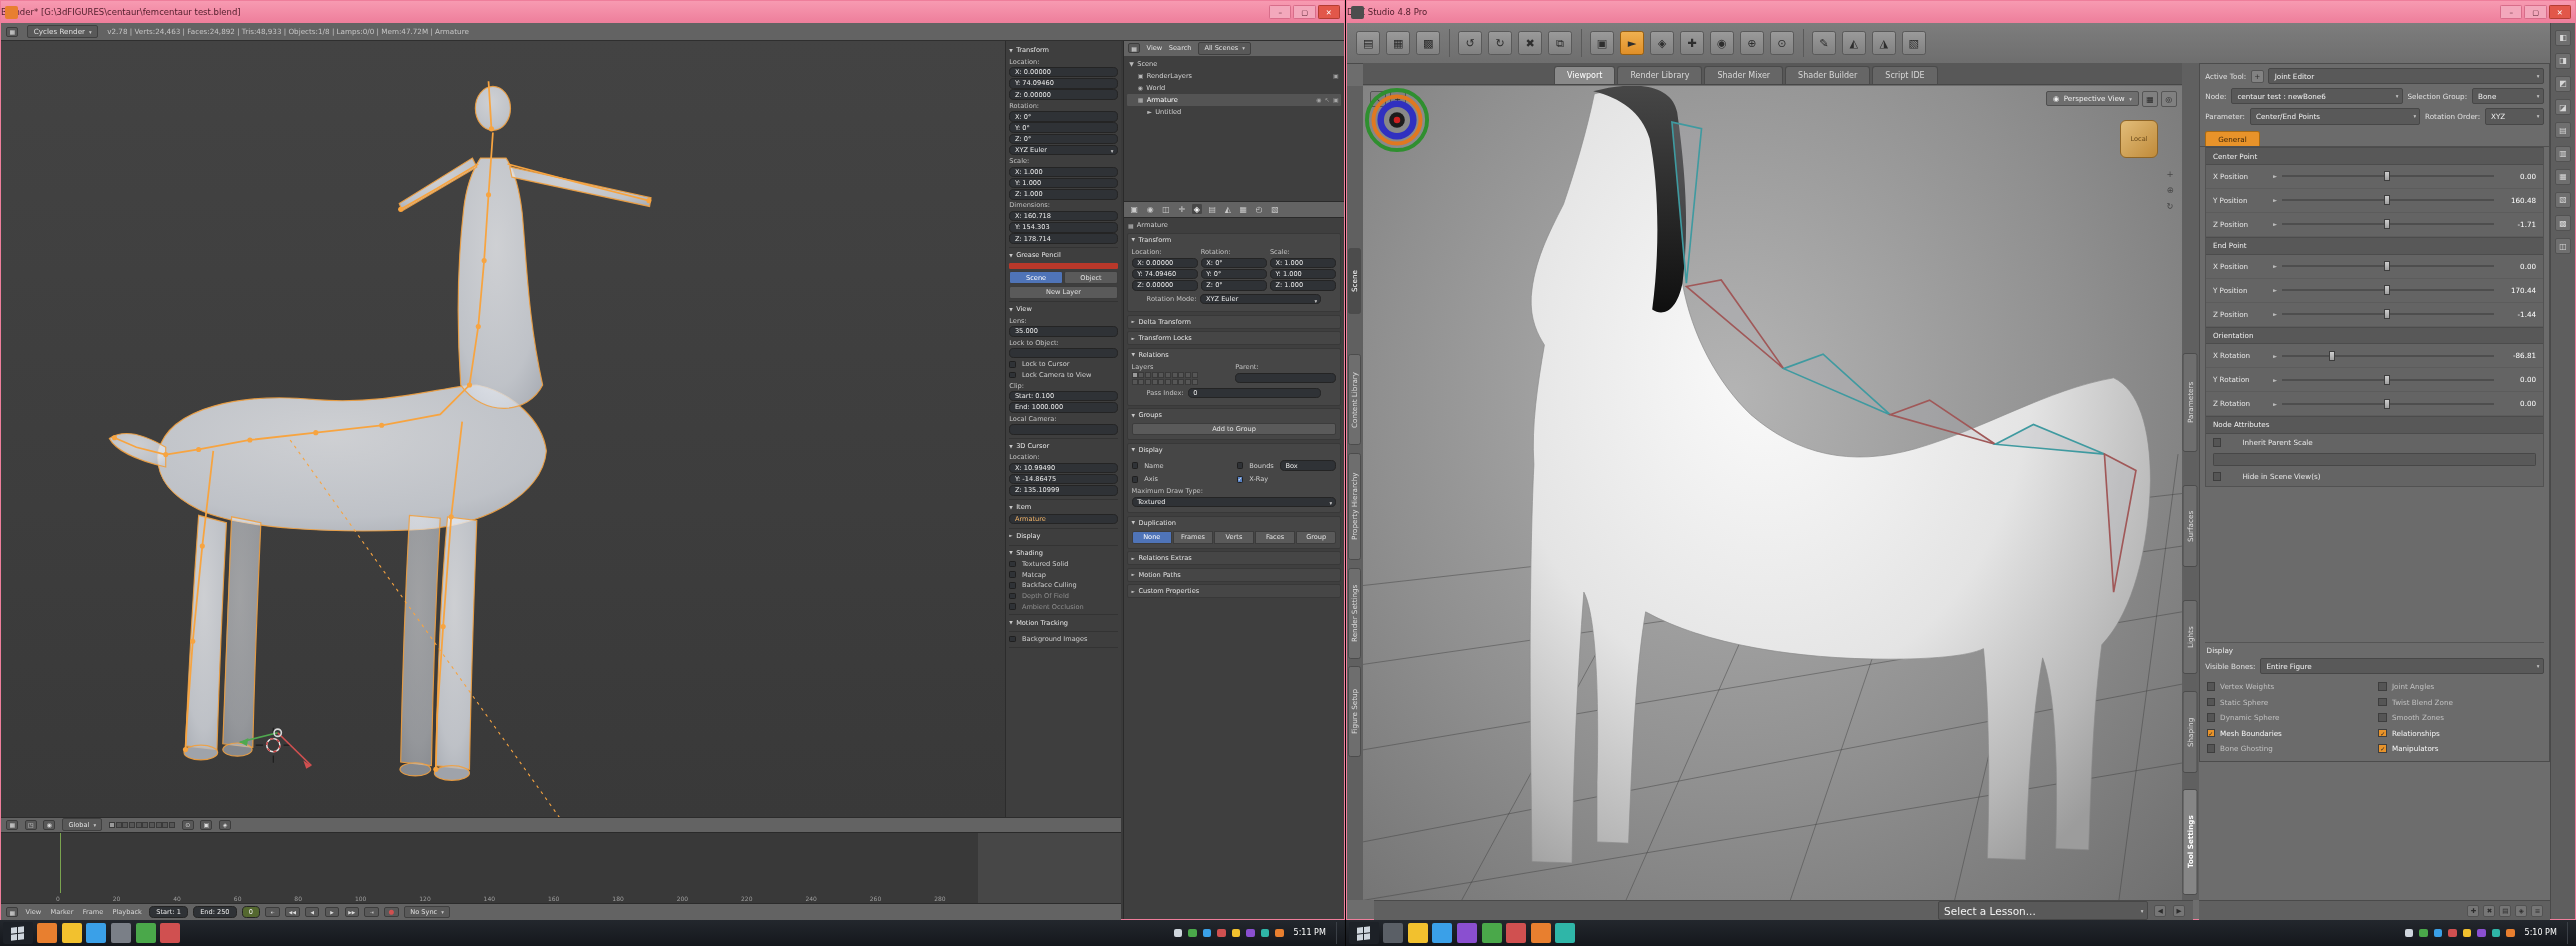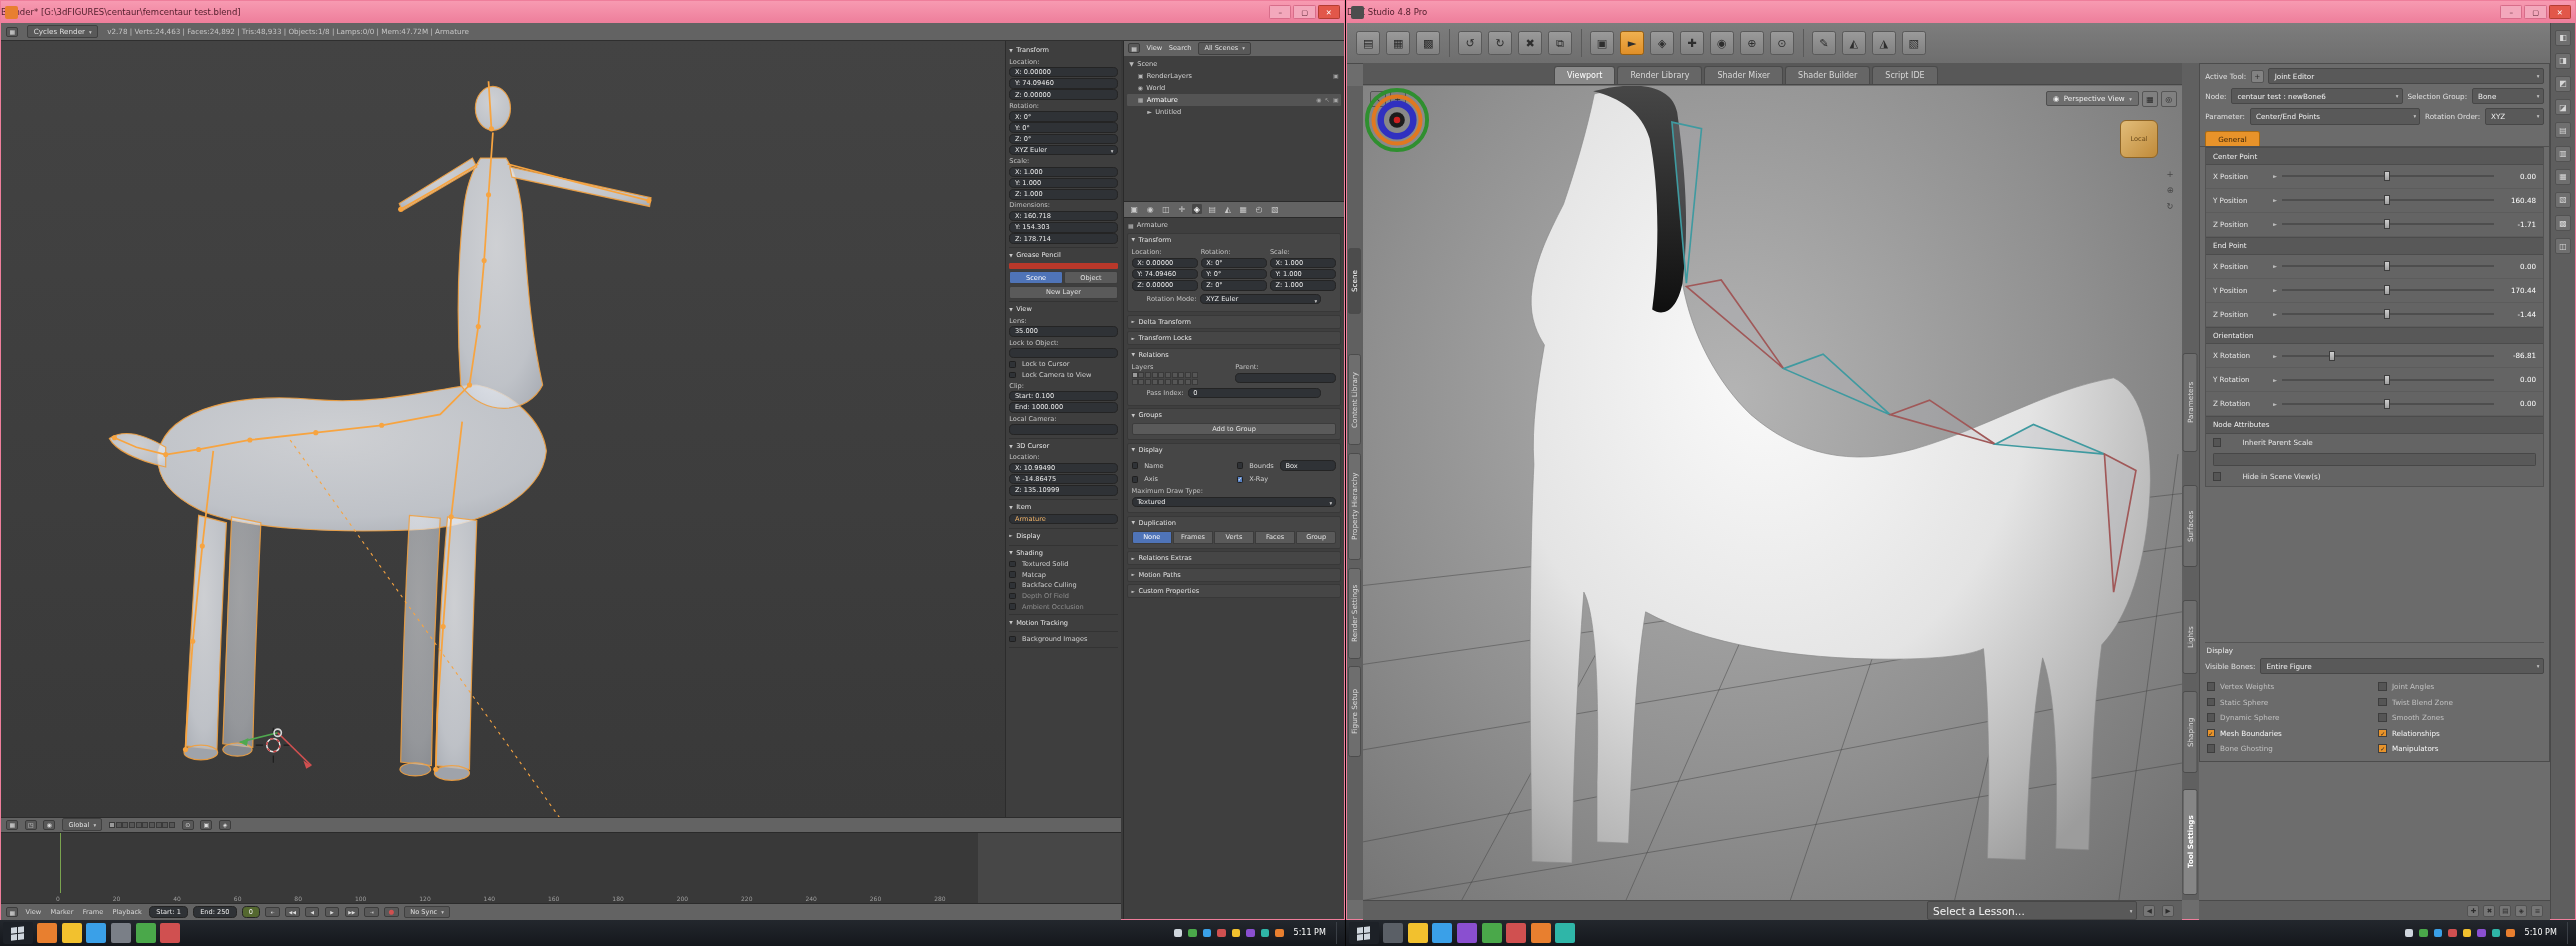--- a/index.html
+++ b/index.html
@@ -116,21 +116,21 @@
   .dchk-row{display:flex;align-items:flex-start;gap:21px;padding:4.6px 6.6px}
   .dchk{width:8.5px;height:8.5px;background:#555;border:0.7px solid #3e3e3e;display:flex;align-items:center;justify-content:center;font-size:6px;color:#222;flex:none}
   .dchk.on{background:#e8932a}
   .dp-field{margin:1.3px 6.6px;height:13px;background:#595959;border:0.7px solid #474747;border-radius:1.3px}
   .dp-display{position:absolute;left:5.3px;right:5.3px;bottom:5.3px}
   .disp-title{padding:3.3px 1.3px;border-top:0.7px solid #555;color:#f0f0f0}
   .dgrid{display:grid;grid-template-columns:1fr 1fr;gap:1.3px 5.3px;margin-top:2.6px}
   .dchk-cell{display:flex;align-items:center;gap:5px;padding:2.6px 1.3px}
   .dchk-cell .off-lbl{color:#c2c2c2}
   .dchk-cell .on-lbl{color:#f7f7f7}
-  .d-lesson{position:absolute;top:899px;left:16px;width:819px;height:20px;background:#606060;border-top:0.7px solid #4a4a4a;display:flex;align-items:center;gap:6.6px;padding:0 8px}
+  .d-lesson{position:absolute;top:899px;left:27px;width:819px;height:20px;background:#606060;border-top:0.7px solid #4a4a4a;display:flex;align-items:center;gap:6.6px;padding:0 8px}
   .d-pfoot{position:absolute;top:899px;left:852px;width:351px;height:20px;background:#606060;border-top:0.7px solid #4a4a4a;display:flex;align-items:center;justify-content:flex-end;gap:4px;padding:0 6.6px}
   .fico{width:12px;height:12px;background:#767676;border:0.7px solid #525252;border-radius:2px;font-size:6.6px;color:#2c2c2c;display:flex;align-items:center;justify-content:center}
   .d-edge{position:absolute;top:22px;left:1203px;width:25px;bottom:0;background:#5e5e5e;border-left:0.7px solid #494949;display:flex;flex-direction:column;align-items:center;gap:7.2px;padding-top:6.6px}
   .eico{width:16px;height:16px;background:#6f6f6f;border:0.7px solid #525252;border-radius:2px;font-size:8px;color:#d8d8d8;display:flex;align-items:center;justify-content:center}
   
   .taskbar{position:absolute;top:920px;height:26px;background:linear-gradient(#23272d,#14171c);display:flex;align-items:center;padding:0 2.6px;gap:4.6px}
   .tb-l{left:0;width:1345px}
   .tb-r{left:1346px;width:1230px}
   .start{width:30px;height:22.3px;display:flex;align-items:center;justify-content:center;border-radius:2px;background:#1d2127}
   .winlogo{display:grid;grid-template-columns:6px 6px;grid-auto-rows:6px;gap:0.7px;transform:skewY(-6deg)}

